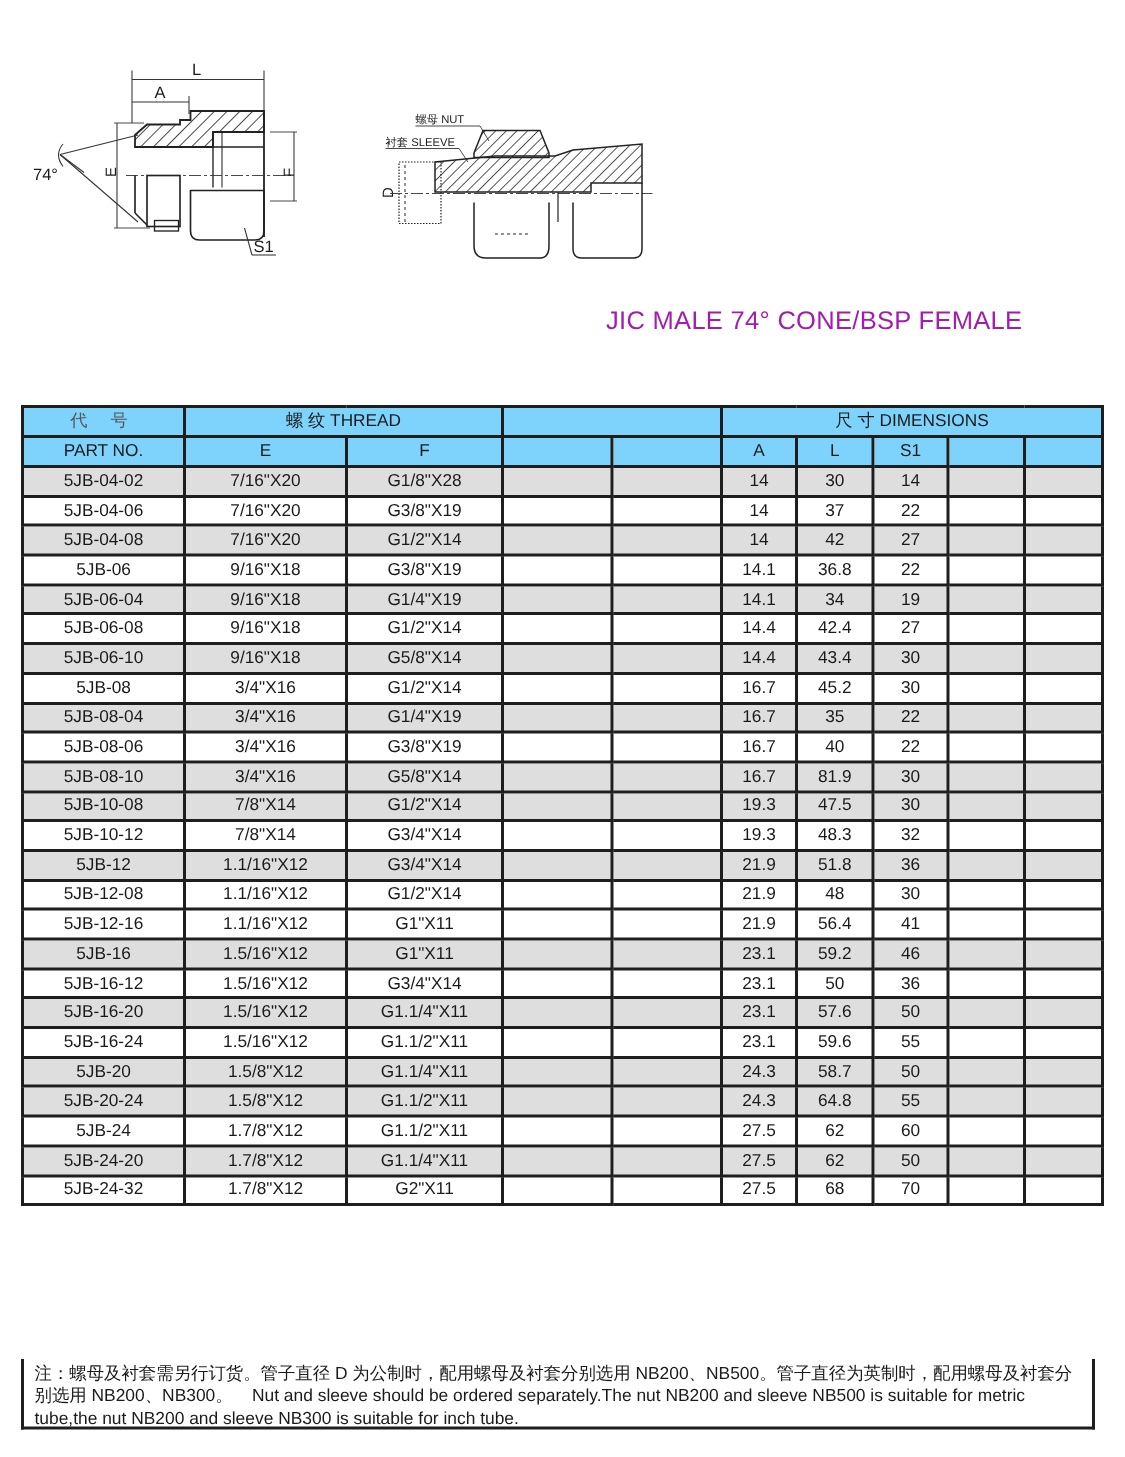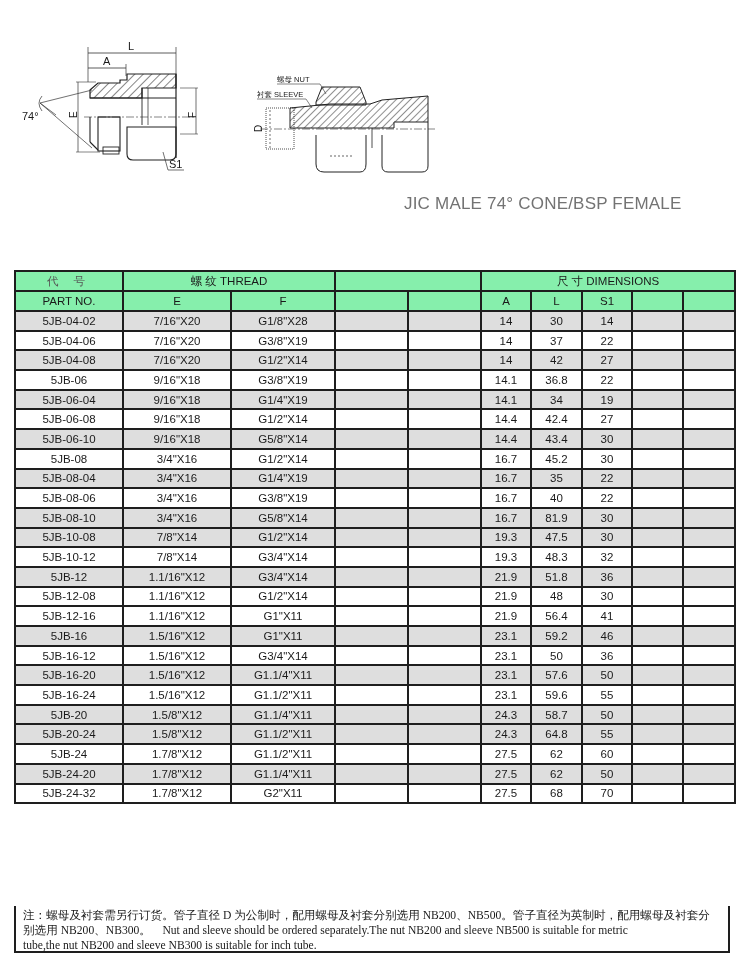--- a/index.html
+++ b/index.html
@@ -1,27 +1,27 @@
 <!DOCTYPE html>
 <html><head>
 <meta charset="utf-8">
 <style>
   html, body { margin:0; padding:0; background:#ffffff; }
   body { width:750px; height:971px; position:relative; overflow:hidden;
          font-family:"Liberation Sans", "DejaVu Sans", sans-serif; color:#1a1a1a; }
   .drawing { position:absolute; }
-  .title { position:absolute; left:404px; top:194px; font-size:17px; letter-spacing:0.2px; color:#737373; }
+  .title { position:absolute; left:404px; top:204px; font-size:17px; letter-spacing:0.2px; color:#a21caf; }
   table.spec { position:absolute; left:14px; top:270px; border-collapse:collapse; table-layout:fixed; width:720px; }
   table.spec td { border:2px solid #1e1e1e; padding:0; height:17.7px; text-align:center; font-size:11.5px; line-height:16px; overflow:hidden; white-space:nowrap; }
-  table.spec tr.hdr td { background:#86efac; height:18px; }
+  table.spec tr.hdr td { background:#7dd3fc; height:18px; }
   table.spec tr.even td { background:#ffffff; }
   table.spec tr.odd td { background:#dedede; }
   .cjk { letter-spacing:6px; color:#555; }
   .notes { position:absolute; left:14px; top:906px; width:716px; height:47px; border:2px solid #1e1e1e; border-top:none;
-           font-size:11.6px; line-height:15px; padding:2px 4px 0 7px; box-sizing:border-box; text-align:justify; color:#1a1a1a;font-family:Liberation Serif, serif; }
+           font-size:11.6px; line-height:15px; padding:2px 4px 0 7px; box-sizing:border-box; text-align:justify; color:#1a1a1a; }
   .notes span { display:block; }
   .lbl { font-family:"Liberation Sans", sans-serif; fill:#1a1a1a; }
 </style>
 </head>
 <body>
 
 <svg class="drawing" style="left:0;top:30px" width="230" height="160" viewBox="0 0 230 160">
   <defs>
     <pattern id="hatch" patternUnits="userSpaceOnUse" width="6" height="6" patternTransform="rotate(45)">
       <line x1="0" y1="0" x2="0" y2="6" stroke="#333" stroke-width="1.2"></line>

